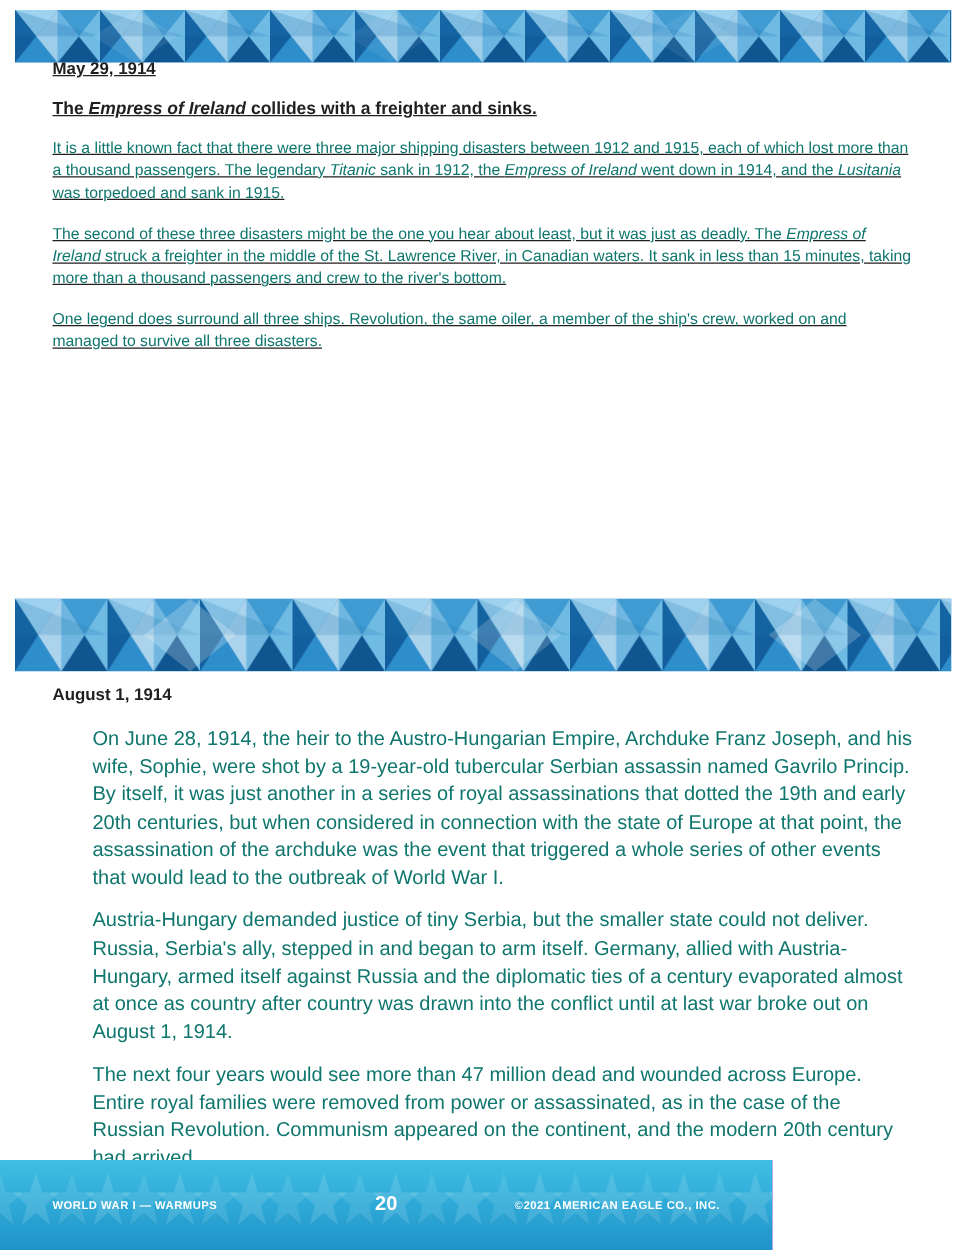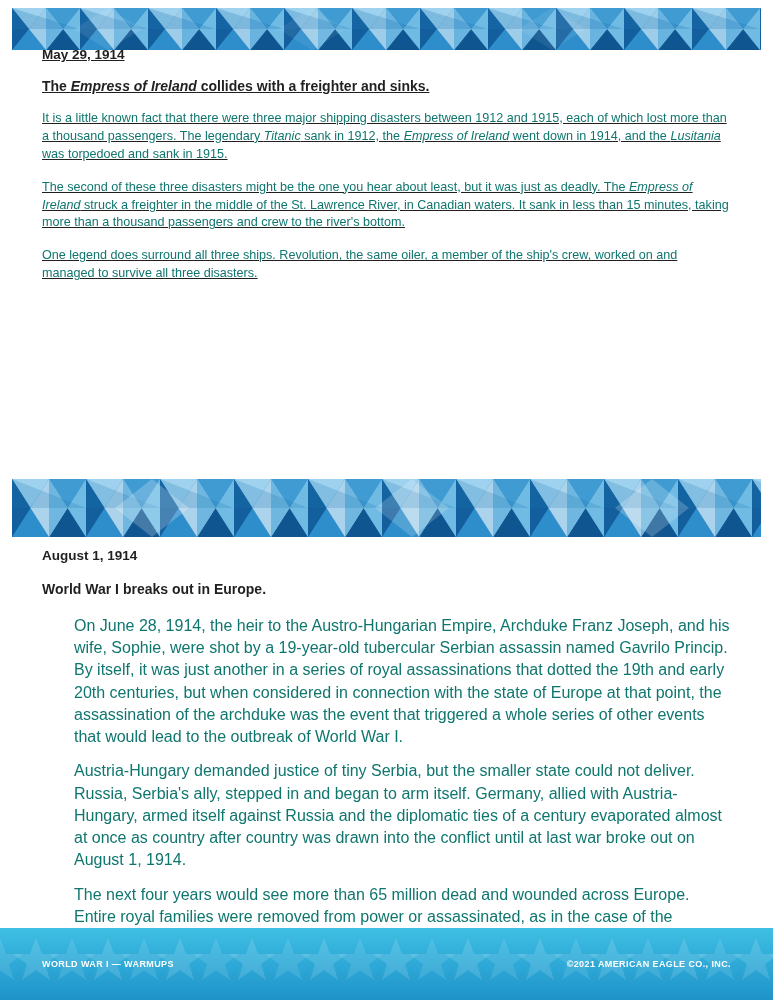--- a/index.html
+++ b/index.html
@@ -34,21 +34,21 @@
   .banner-1 { top: 8px; height: 42px; }
   .banner-2 { top: 479px; height: 58px; }
 
   .banner svg { display: block; width: 100%; height: 100%; }
 
   
   .footer-bar {
     position: absolute;
     left: 0;
     bottom: 0;
-    width: 773px;
+    width: 618px;
     height: 72px;
     background: #8b5cf6;
     overflow: hidden;
   }
   .footer-bar svg.fbg { position: absolute; inset: 0; width: 100%; height: 100%; }
   .footer-inner {
     position: absolute;
     inset: 0;
     display: flex;
     align-items: center;
@@ -183,25 +183,24 @@
       <g>
         <polygon points="140,0 177,29 140,58 103,29" fill="#ffffff" opacity=".22"></polygon>
         <polygon points="400,0 437,29 400,58 363,29" fill="#ffffff" opacity=".18"></polygon>
         <polygon points="640,0 677,29 640,58 603,29" fill="#ffffff" opacity=".2"></polygon>
       </g>
     </svg>
   </div>
 
   <div class="content sec-2">
     <p class="date">August 1, 1914</p>
-    <p class="headline">World War I breaks out in Europe.</p>
 
     <p class="body">On June 28, 1914, the heir to the Austro-Hungarian Empire, Archduke Franz Joseph, and his wife, Sophie, were shot by a 19-year-old tubercular Serbian assassin named Gavrilo Princip. By itself, it was just another in a series of royal assassinations that dotted the 19th and early 20th centuries, but when considered in connection with the state of Europe at that point, the assassination of the archduke was the event that triggered a whole series of other events that would lead to the outbreak of World War I.</p>
     <p class="body">Austria-Hungary demanded justice of tiny Serbia, but the smaller state could not deliver. Russia, Serbia's ally, stepped in and began to arm itself. Germany, allied with Austria-Hungary, armed itself against Russia and the diplomatic ties of a century evaporated almost at once as country after country was drawn into the conflict until at last war broke out on August 1, 1914.</p>
-    <p class="body">The next four years would see more than 65 million dead and wounded across Europe. Entire royal families were removed from power or assassinated, as in the case of the Russian Revolution. Communism appeared on the continent, and the modern 20th century had arrived.</p>
+    <p class="body">The next four years would see more than 47 million dead and wounded across Europe. Entire royal families were removed from power or assassinated, as in the case of the Russian Revolution. Communism appeared on the continent, and the modern 20th century had arrived.</p>
 
   </div>
 
   <div class="footer-bar">
     <svg class="fbg" viewBox="0 0 773 72" preserveAspectRatio="none" aria-hidden="true">
       <defs>
         <linearGradient id="fgrad" x1="0" y1="0" x2="0" y2="1">
           <stop offset="0%" stop-color="#3fbfe4"></stop>
           <stop offset="100%" stop-color="#1e93c9"></stop>
         </linearGradient>
@@ -211,15 +210,16 @@
           <polygon points="0,10 6,26 23,26 9,36 14,52 0,42 -14,52 -9,36 -23,26 -6,26" fill="#ffffff" opacity=".10"></polygon>
           <polygon points="72,10 78,26 95,26 81,36 86,52 72,42 58,52 63,36 49,26 66,26" fill="#ffffff" opacity=".10"></polygon>
         </pattern>
       </defs>
       <rect width="773" height="72" fill="url(#stars)"></rect>
     </svg>
     <div class="footer-inner">
       <div class="footer-left">World War I — Warmups</div>
       <div class="footer-right">©2021 American Eagle Co., Inc.</div>
     </div>
+    <div class="footer-center">20</div>
   </div>
 
 </div>
 
 </body></html>

